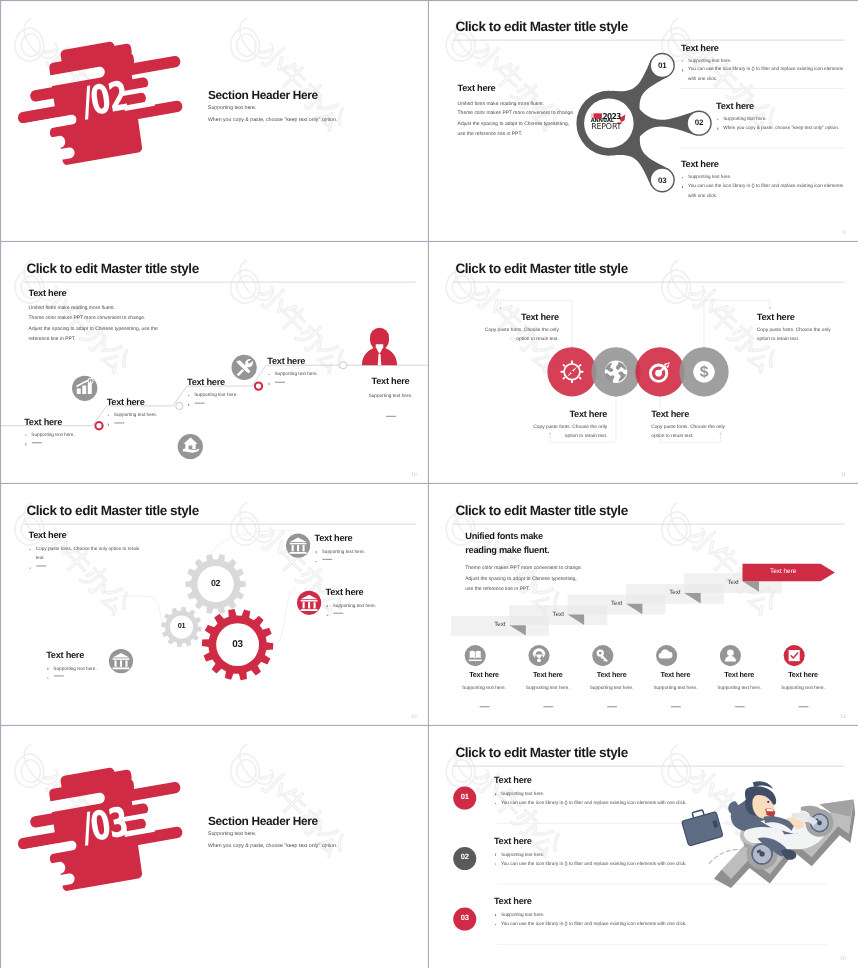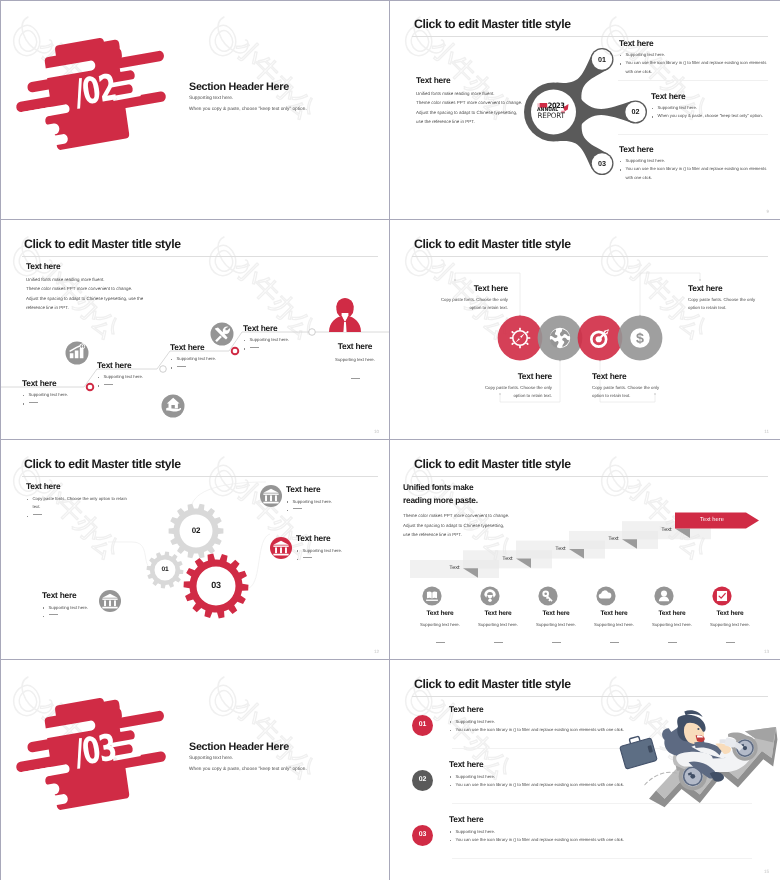--- a/index.html
+++ b/index.html
@@ -582,24 +582,24 @@
             <path d="M-4.0 0.2 L-1.2 3.0 L4.4 -3.4" stroke="#D02B45" stroke-width="1.8" fill="none" stroke-linecap="round" stroke-linejoin="round"></path>
           </g>
         </g>
       </svg>
       <div style="position:absolute;left:20.0px;top:125.4px;width:89px;text-align:center;font-size:5.6px;color:#3c3c3c">Text</div>
       <div style="position:absolute;left:73.0px;top:115.7px;width:89px;text-align:center;font-size:5.6px;color:#3c3c3c">Text</div>
       <div style="position:absolute;left:126.0px;top:106.0px;width:89px;text-align:center;font-size:5.6px;color:#3c3c3c">Text</div>
       <div style="position:absolute;left:179.0px;top:96.30000000000001px;width:89px;text-align:center;font-size:5.6px;color:#3c3c3c">Text</div>
       <div style="position:absolute;left:232.0px;top:86.60000000000001px;width:89px;text-align:center;font-size:5.6px;color:#3c3c3c">Text</div>
       <div style="position:absolute;left:285.0px;top:76.7px;width:74px;text-align:center;font-size:5.8px;color:#fff">Text here</div>
-      <div style="position:absolute;left:13px;top:41px;width:160px">
+      <div style="position:absolute;left:33px;top:41px;width:160px">
 <div style="font-weight:bold;font-size:8.4px;color:#1a1a1a;line-height:1.5;letter-spacing:-0.25px">
 <div>Unified fonts make</div>
-<div>reading more paste.</div>
+<div>reading make fluent.</div>
 </div>
 <div class="bdy" style="margin-top:5px">
 <div>Theme color makes PPT more convenient to change.</div>
 <div>Adjust the spacing to adapt to Chinese typesetting,</div>
 <div>use the reference line in PPT.</div>
 </div>
       </div>
       <div style="position:absolute;left:22px;top:170px;width:56px;text-align:center">
 <div style="font-size:6.6px;font-weight:bold;color:#1a1a1a;letter-spacing:-0.2px">Text here</div>
 <div style="font-size:4.3px;color:#4a4a4a;margin-top:5px">Supporting text here.</div>

